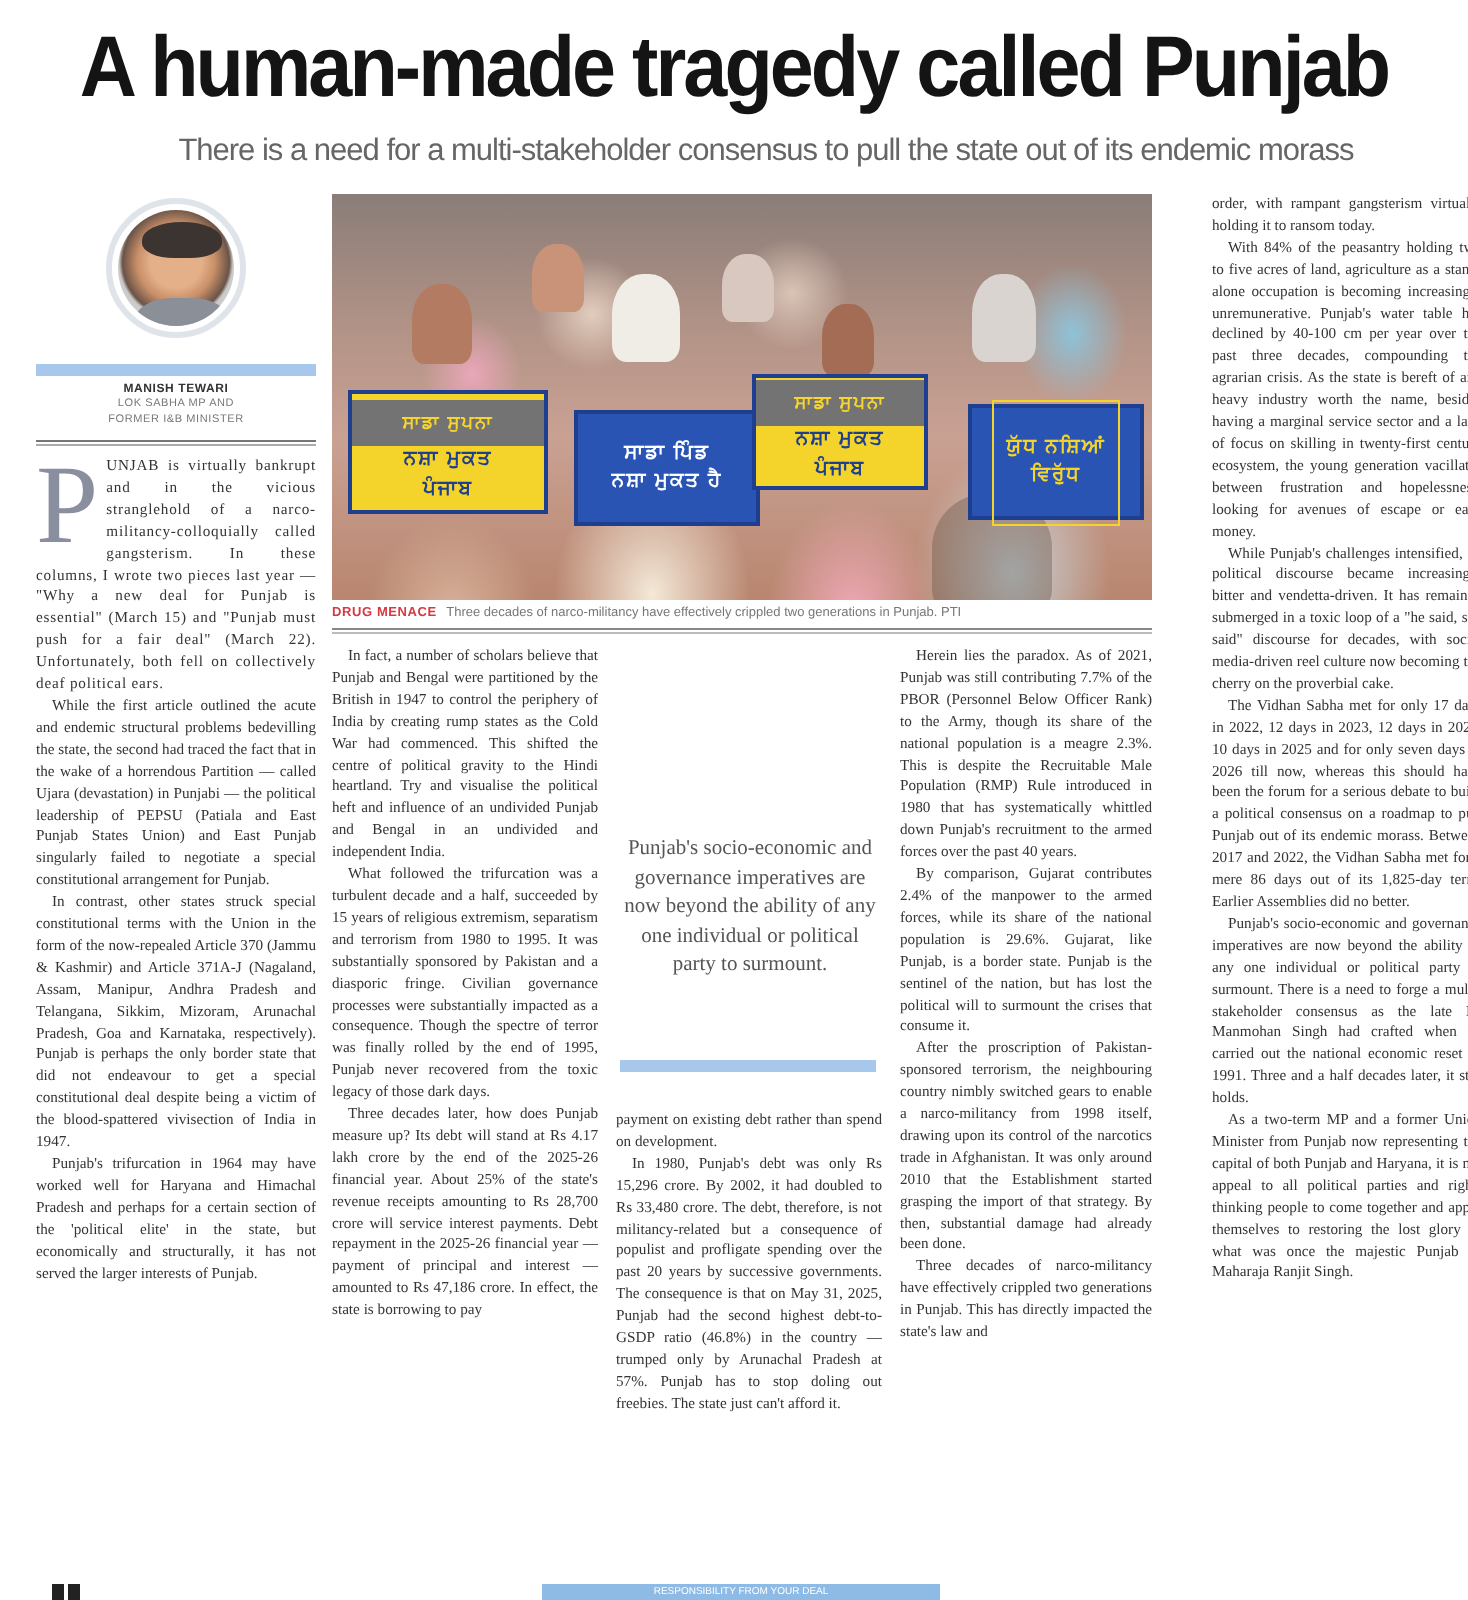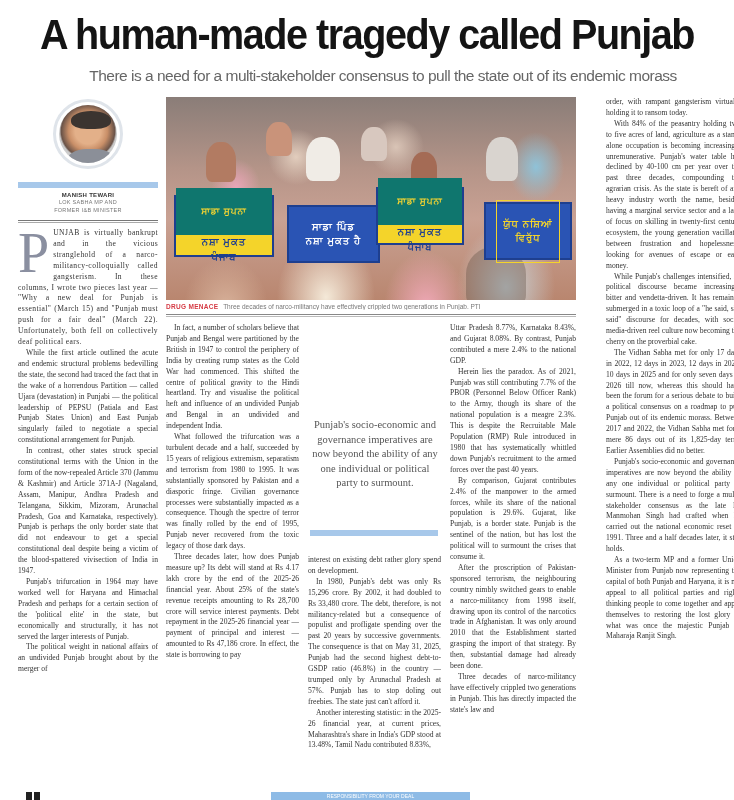--- a/index.html
+++ b/index.html
@@ -50,21 +50,21 @@
       radial-gradient(ellipse 40px 50px at 370px 70px, #8fc2d8 0, transparent 70%),
       linear-gradient(180deg, #8a7d78 0%, #b49488 35%, #c9a193 60%, #b9866f 100%);
     overflow: hidden;
   }
   .photo .person { position: absolute; border-radius: 45% 45% 20% 20%; }
   .sign {
     position: absolute; border: 2px solid #1e3f8f; font-family: "Liberation Sans", sans-serif;
     font-weight: bold; text-align: center; display: flex; flex-direction: column; justify-content: center;
     line-height: 1.25; letter-spacing: 1px;
   }
-  .sign .band { background: #0f766e; color: #f6d531; font-size: 9px; padding: 18px 0; }
+  .sign .band { background: #737373; color: #f6d531; font-size: 9px; padding: 6px 0; }
   .sign .body { color: #1e3f8f; font-size: 10px; padding: 1px 0; }
   .sign-yellow { background: #f4d42a; }
   .sign-blue { background: #2a54b4; color: #fff; }
   .sign-blue .body { color: #fff; }
   .sign-frame { border: 1.5px solid #f4d42a; margin: 5px 10px; padding: 16px 2px; }
   .sign-frame .body { color: #f4d42a; }
 
   .caption {
     position: absolute; left: 166px; top: 303px; width: 410px;
     font-family: "Liberation Sans", sans-serif; font-size: 6.5px; color: #777; white-space: nowrap; overflow: hidden;
@@ -160,40 +160,37 @@
 <div class="caption-rule"></div>
 
 <div class="col col1">
   <p class="first">
     <span class="dropcap">P</span>
     <span class="lead">UNJAB is virtually bankrupt and in the vicious stranglehold of a narco-militancy-colloquially called gangsterism. In these columns, I wrote two pieces last year — "Why a new deal for Punjab is essential" (March 15) and "Punjab must push for a fair deal" (March 22). Unfortunately, both fell on collectively deaf political ears.</span>
   </p>
   <p>While the first article outlined the acute and endemic structural problems bedevilling the state, the second had traced the fact that in the wake of a horrendous Partition — called Ujara (devastation) in Punjabi — the political leadership of PEPSU (Patiala and East Punjab States Union) and East Punjab singularly failed to negotiate a special constitutional arrangement for Punjab.</p>
   <p>In contrast, other states struck special constitutional terms with the Union in the form of the now-repealed Article 370 (Jammu &amp; Kashmir) and Article 371A-J (Nagaland, Assam, Manipur, Andhra Pradesh and Telangana, Sikkim, Mizoram, Arunachal Pradesh, Goa and Karnataka, respectively). Punjab is perhaps the only border state that did not endeavour to get a special constitutional deal despite being a victim of the blood-spattered vivisection of India in 1947.</p>
   <p>Punjab's trifurcation in 1964 may have worked well for Haryana and Himachal Pradesh and perhaps for a certain section of the 'political elite' in the state, but economically and structurally, it has not served the larger interests of Punjab.</p>
-  <p>The political weight in national affairs of an undivided Punjab brought about by the merger of</p>
 </div>
 
 <div class="col col2">
   <p>In fact, a number of scholars believe that Punjab and Bengal were partitioned by the British in 1947 to control the periphery of India by creating rump states as the Cold War had commenced. This shifted the centre of political gravity to the Hindi heartland. Try and visualise the political heft and influence of an undivided Punjab and Bengal in an undivided and independent India.</p>
   <p>What followed the trifurcation was a turbulent decade and a half, succeeded by 15 years of religious extremism, separatism and terrorism from 1980 to 1995. It was substantially sponsored by Pakistan and a diasporic fringe. Civilian governance processes were substantially impacted as a consequence. Though the spectre of terror was finally rolled by the end of 1995, Punjab never recovered from the toxic legacy of those dark days.</p>
   <p>Three decades later, how does Punjab measure up? Its debt will stand at Rs 4.17 lakh crore by the end of the 2025-26 financial year. About 25% of the state's revenue receipts amounting to Rs 28,700 crore will service interest payments. Debt repayment in the 2025-26 financial year — payment of principal and interest — amounted to Rs 47,186 crore. In effect, the state is borrowing to pay</p>
 </div>
 
 <div class="pullquote">Punjab's socio-economic and governance imperatives are now beyond the ability of any one individual or political party to surmount.</div>
 <div class="pull-bar"></div>
 
 <div class="col col3">
-  <p class="first">interest on existing debt rather glory spend on development.</p>
+  <p class="first">payment on existing debt rather than spend on development.</p>
   <p>In 1980, Punjab's debt was only Rs 15,296 crore. By 2002, it had doubled to Rs 33,480 crore. The debt, therefore, is not militancy-related but a consequence of populist and profligate spending over the past 20 years by successive governments. The consequence is that on May 31, 2025, Punjab had the second highest debt-to-GSDP ratio (46.8%) in the country — trumped only by Arunachal Pradesh at 57%. Punjab has to stop doling out freebies. The state just can't afford it.</p>
-  <p>Another interesting statistic: in the 2025-26 financial year, at current prices, Maharashtra's share in India's GDP stood at 13.48%, Tamil Nadu contributed 8.83%,</p>
 </div>
 
 <div class="col col4">
-  <p class="first">Uttar Pradesh 8.77%, Karnataka 8.43%, and Gujarat 8.08%. By contrast, Punjab contributed a mere 2.4% to the national GDP.</p>
   <p>Herein lies the paradox. As of 2021, Punjab was still contributing 7.7% of the PBOR (Personnel Below Officer Rank) to the Army, though its share of the national population is a meagre 2.3%. This is despite the Recruitable Male Population (RMP) Rule introduced in 1980 that has systematically whittled down Punjab's recruitment to the armed forces over the past 40 years.</p>
   <p>By comparison, Gujarat contributes 2.4% of the manpower to the armed forces, while its share of the national population is 29.6%. Gujarat, like Punjab, is a border state. Punjab is the sentinel of the nation, but has lost the political will to surmount the crises that consume it.</p>
   <p>After the proscription of Pakistan-sponsored terrorism, the neighbouring country nimbly switched gears to enable a narco-militancy from 1998 itself, drawing upon its control of the narcotics trade in Afghanistan. It was only around 2010 that the Establishment started grasping the import of that strategy. By then, substantial damage had already been done.</p>
   <p>Three decades of narco-militancy have effectively crippled two generations in Punjab. This has directly impacted the state's law and</p>
 </div>
 
 <div class="col col5">
   <p class="first">order, with rampant gangsterism virtually holding it to ransom today.</p>
   <p>With 84% of the peasantry holding two to five acres of land, agriculture as a stand-alone occupation is becoming increasingly unremunerative. Punjab's water table has declined by 40-100 cm per year over the past three decades, compounding the agrarian crisis. As the state is bereft of any heavy industry worth the name, besides having a marginal service sector and a lack of focus on skilling in twenty-first century ecosystem, the young generation vacillates between frustration and hopelessness, looking for avenues of escape or easy money.</p>
   <p>While Punjab's challenges intensified, its political discourse became increasingly bitter and vendetta-driven. It has remained submerged in a toxic loop of a "he said, she said" discourse for decades, with social media-driven reel culture now becoming the cherry on the proverbial cake.</p>

